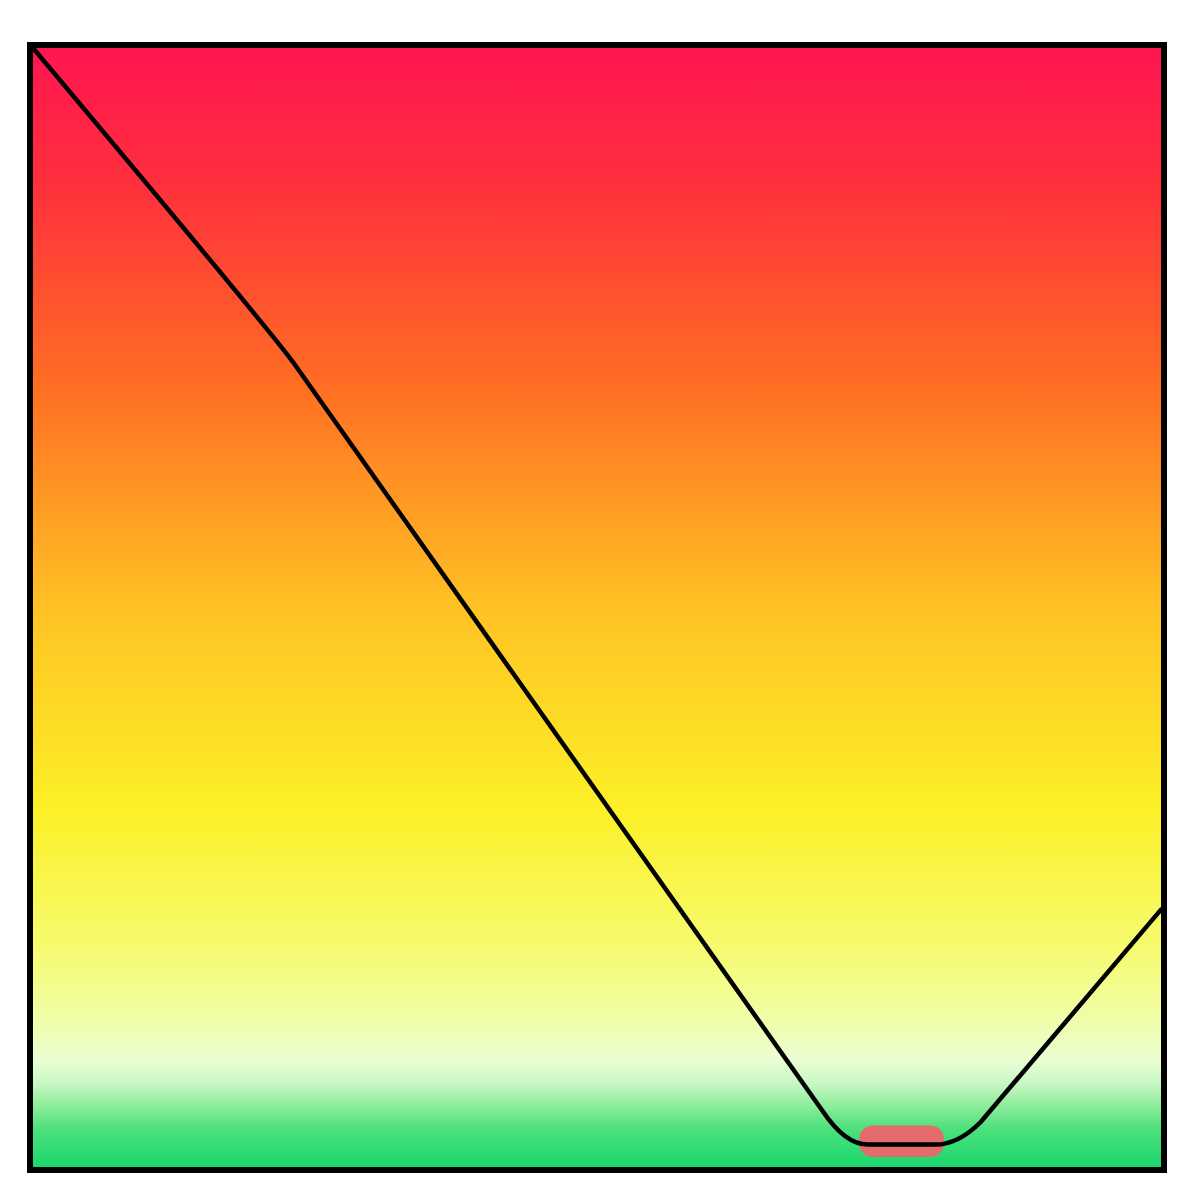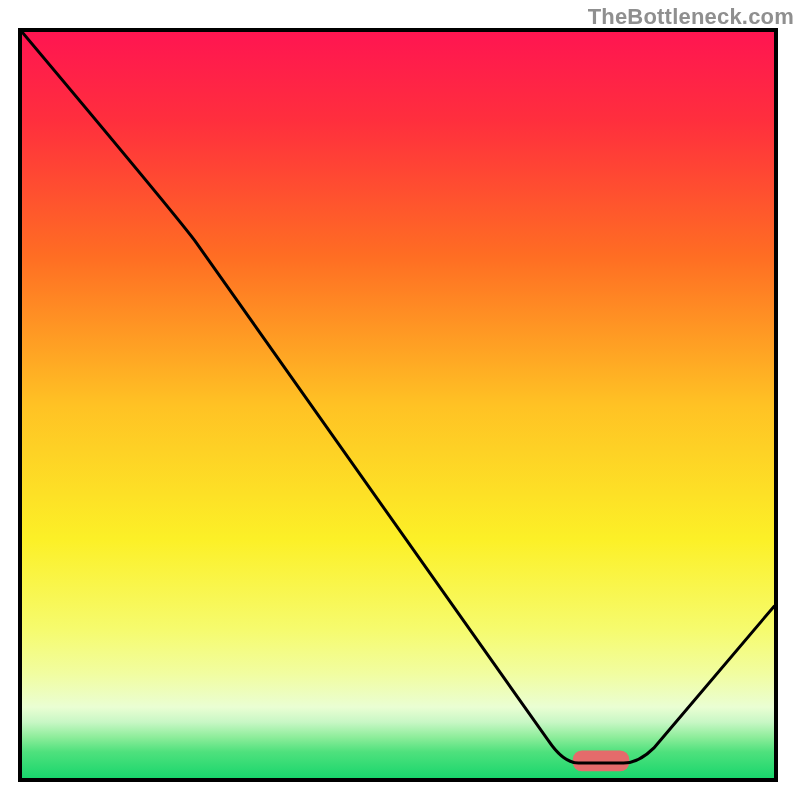--- a/index.html
+++ b/index.html
@@ -40,21 +40,20 @@
   svg {
     display: block;
     width: 100%;
     height: 100%;
   }
 </style>
 </head>
 <body>
 <div class="wrap">
 
-<div class="watermark">TheBottleneck.com</div>
 
 <div class="frame">
   <svg viewBox="0 0 100 100" preserveAspectRatio="none">
     <defs>
       <linearGradient id="bgGrad" x1="0" y1="0" x2="0" y2="1">
             <stop offset="0%" stop-color="#ff1551"></stop>
             <stop offset="12%" stop-color="#ff2f3d"></stop>
             <stop offset="30%" stop-color="#ff6d23"></stop>
             <stop offset="50%" stop-color="#ffc224"></stop>
             <stop offset="68%" stop-color="#fcf027"></stop>

